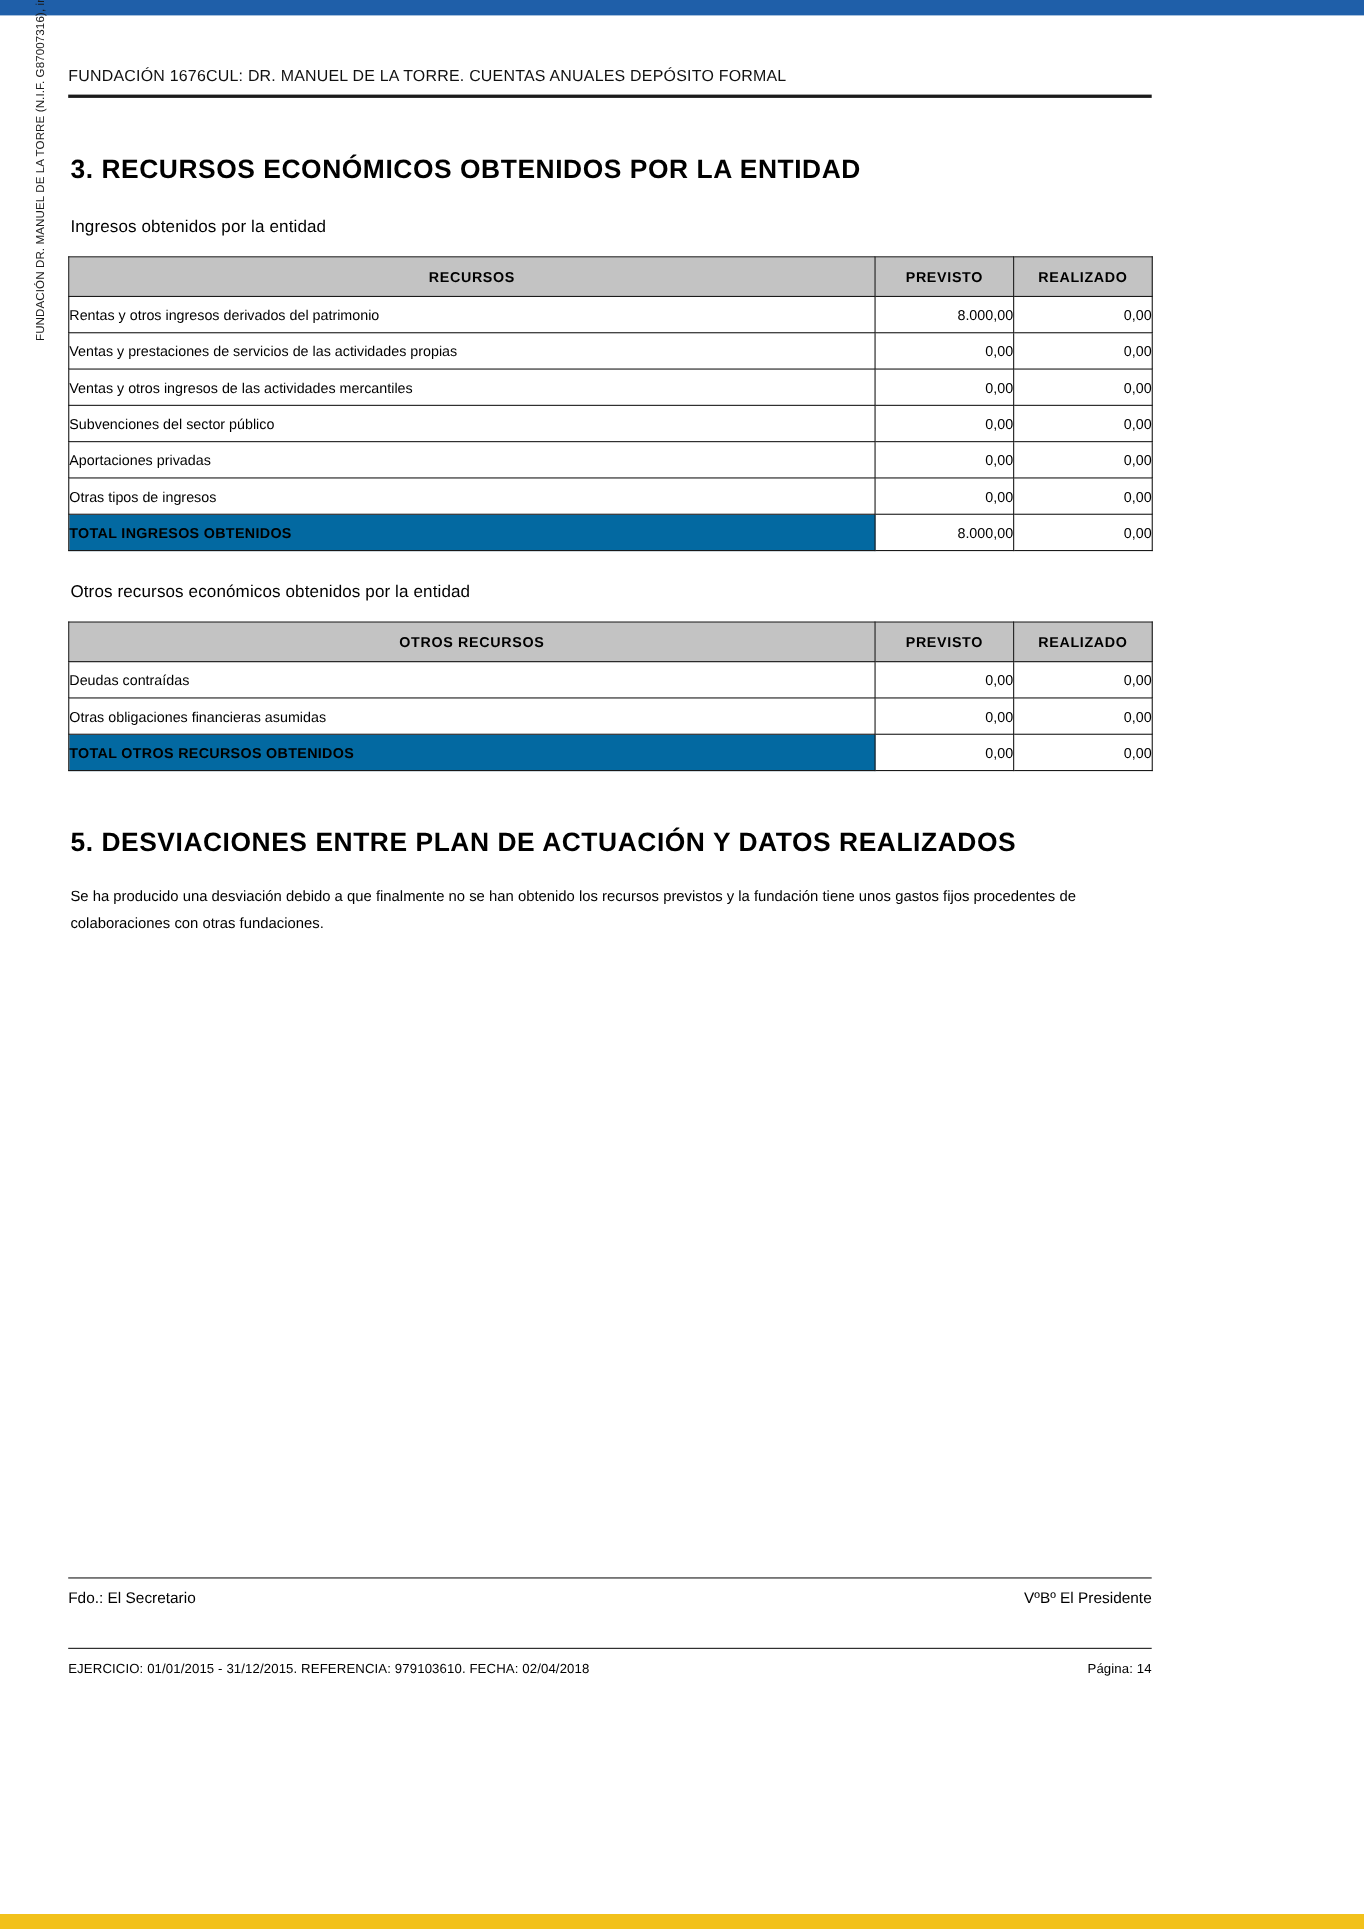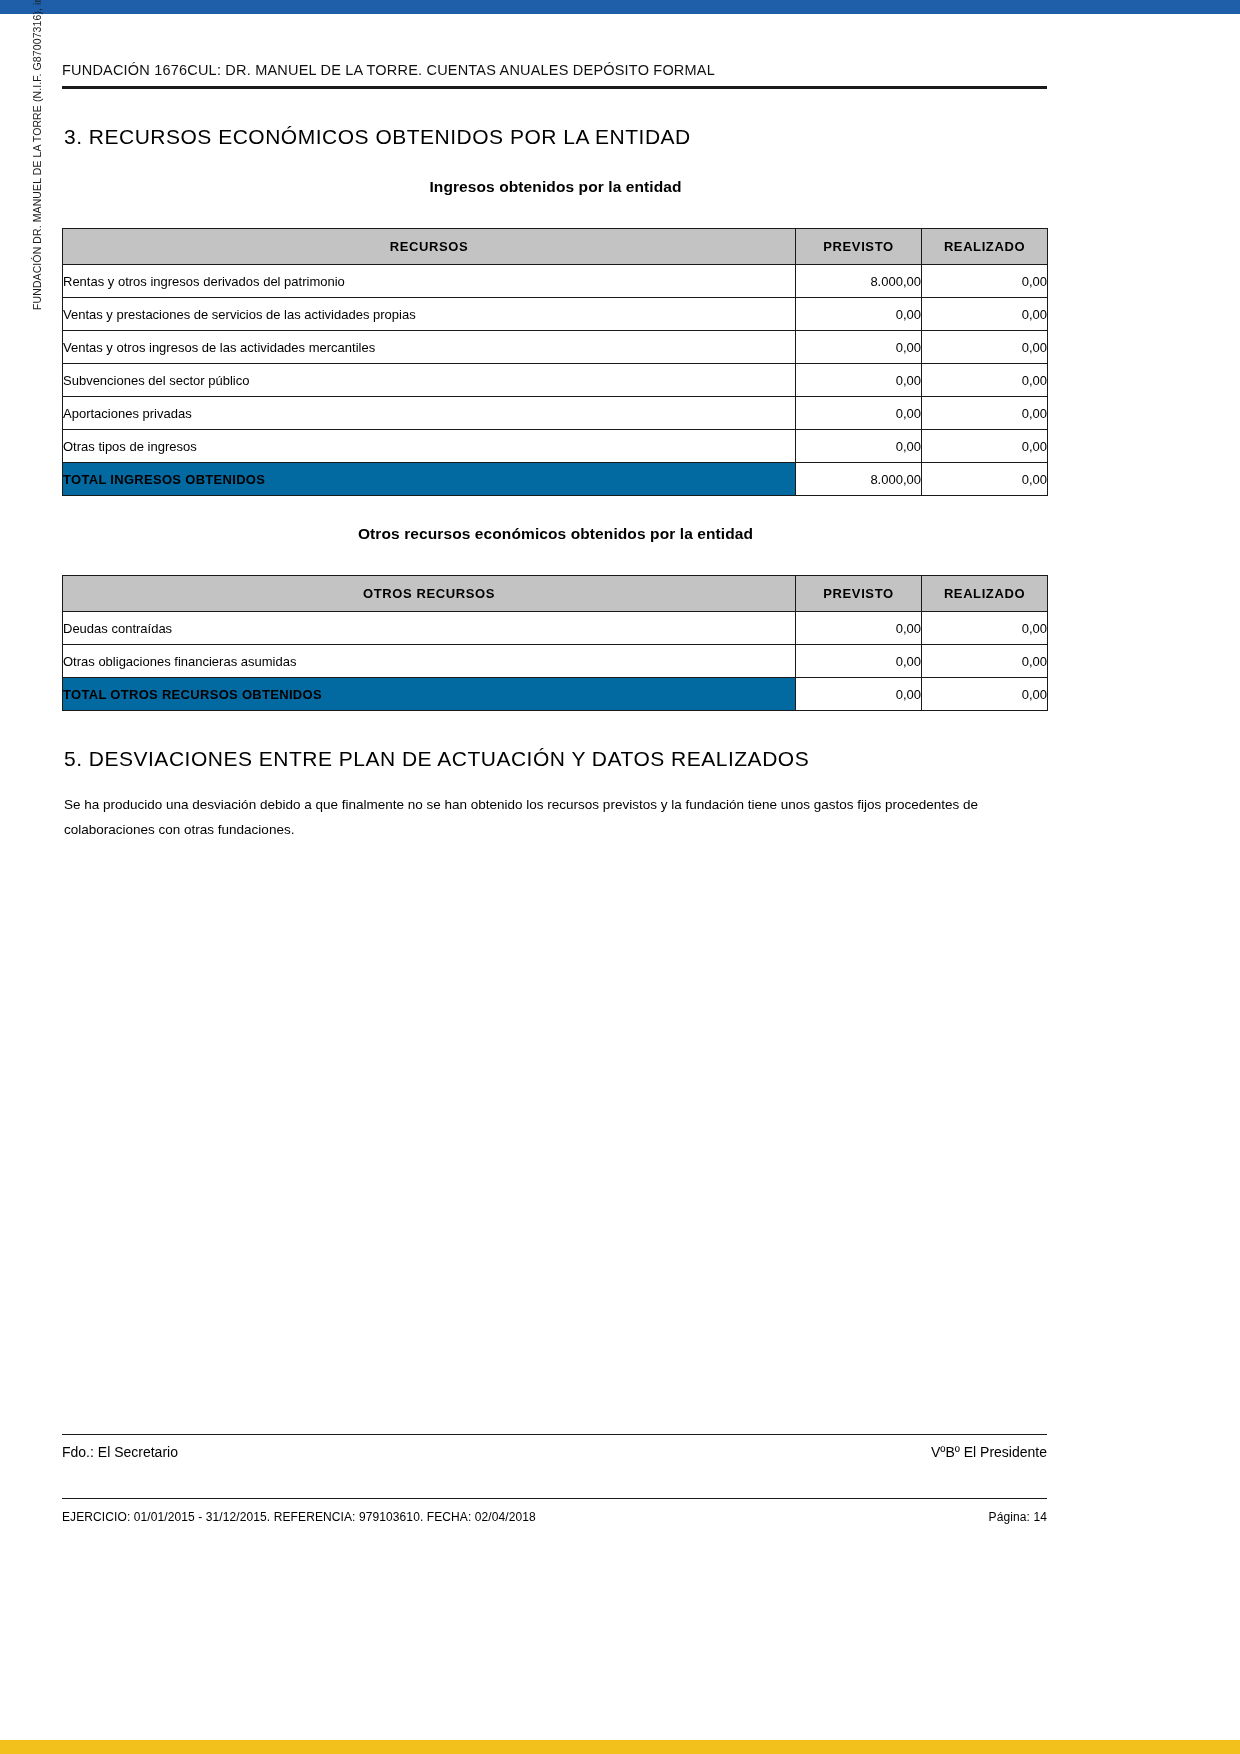--- a/index.html
+++ b/index.html
@@ -63,38 +63,37 @@
     letter-spacing: 0.2px;
     color: #111;
     white-space: nowrap;
   }
   .header-rule {
     margin-top: 8px;
     border-top: 3px solid #1a1a1a;
     width: 985px;
   }
   h1.section-title {
-    font-size: 21px;
-    font-weight: normal;
+    font-size: 24px;
+    font-weight: bold;
     letter-spacing: 0.5px;
-    margin: 36px 0 0 0;
+    margin: 52px 0 0 0;
     padding-left: 2px;
   }
   h2.sub-title {
     font-size: 15.5px;
-    font-weight: bold;
+    font-weight: normal;
     letter-spacing: 0.1px;
     margin: 29px 0 0 0;
     padding-left: 2px;
-    text-align: center;
   }
   table.fin {
     border-collapse: collapse;
     width: 985px;
-    margin-top: 32px;
+    margin-top: 17px;
     table-layout: fixed;
   }
   table.fin td, table.fin th {
     border: 1.6px solid #1a1a1a;
     font-size: 13px;
     font-weight: normal;
     padding: 0;
     vertical-align: middle;
     box-sizing: border-box;
   }

